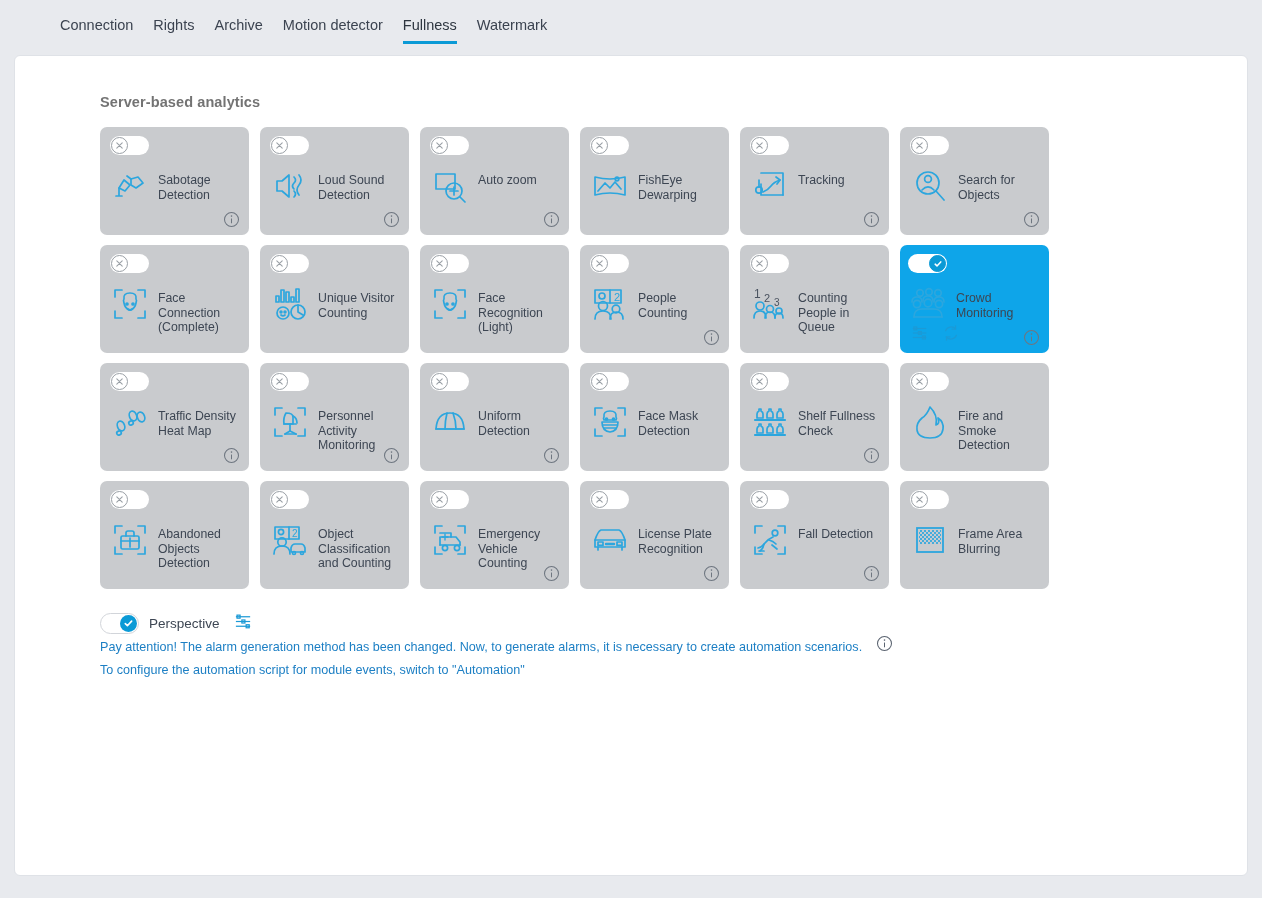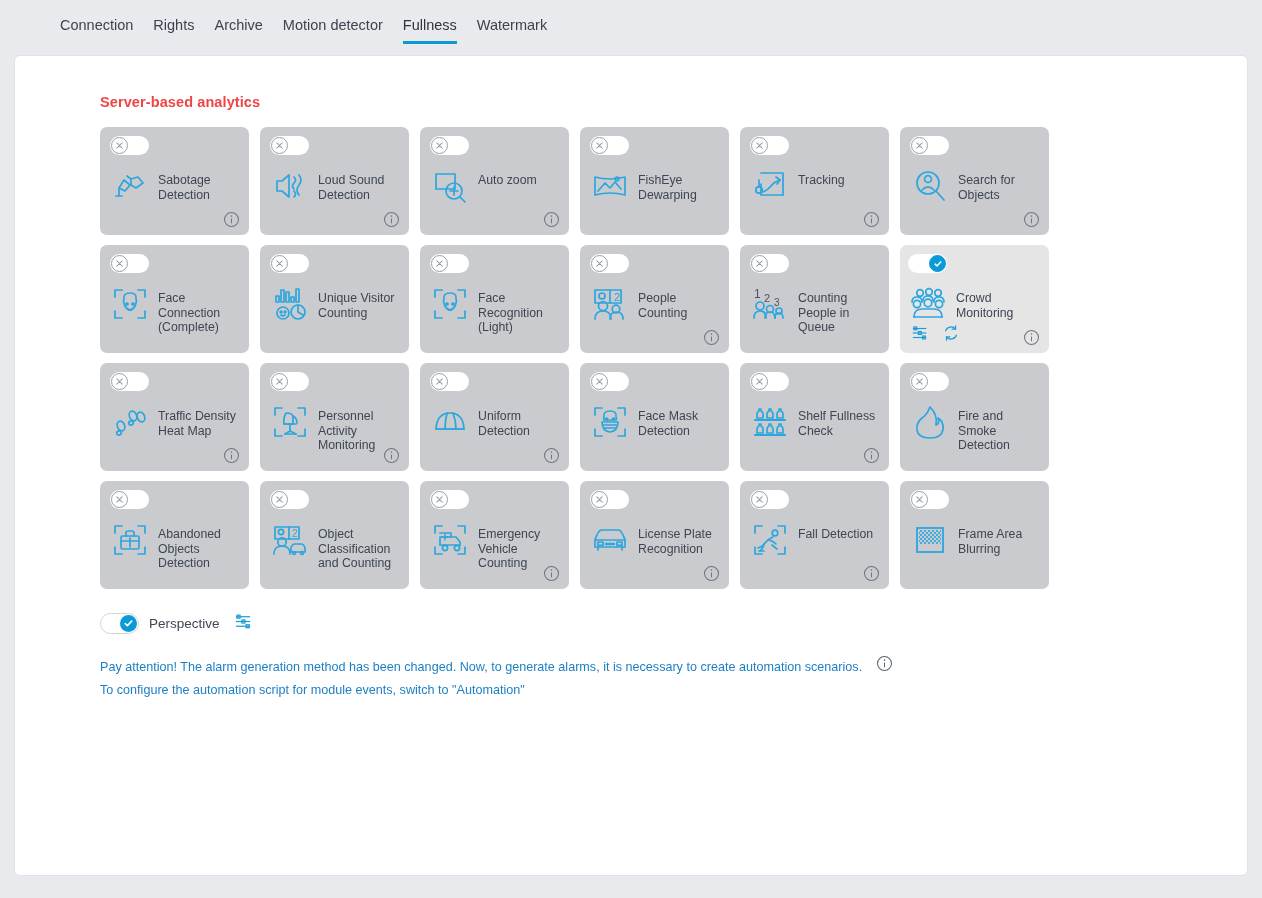--- a/index.html
+++ b/index.html
@@ -46,41 +46,41 @@
     background: #ffffff;
     border: 1px solid #dfe2e7;
     border-radius: 6px;
     overflow: hidden;
   }
   .panel-inner { padding: 38px 0 0 85px; }
 
   .section-title {
     font-size: 14.5px;
     font-weight: bold;
-    color: #ef4444;
+    color: #737373;
     margin: 0 0 17px 0;
     letter-spacing: .1px;
   }
 
   
   .grid {
     display: grid;
     grid-template-columns: repeat(6, 149px);
     gap: 10px 11px;
     width: 960px;
   }
   .card {
     position: relative;
     height: 108px;
     background: #c9cbce;
     border-radius: 7px;
     padding: 9px 10px 8px 10px;
     cursor: pointer;
   }
-  .card.active { background: #e5e5e5; padding-left: 8px; }
+  .card.active { background: #0ea5e9; padding-left: 8px; }
 
   
   .toggle {
     width: 39px; height: 19px;
     border-radius: 10px;
     background: #ffffff;
     position: relative;
     display: block;
     cursor: pointer;
   }
@@ -162,21 +162,21 @@
     background: #0b9ad6;
     display: flex; align-items: center; justify-content: center;
   }
   .persp-label {
     font-size: 13.5px;
     color: #3d4653;
   }
   .persp-settings { color: #1c9ad6; cursor: pointer; margin-left: 4px; }
 
   
-  .notes { margin-top: 20px; }
+  .notes { }
   .note-line {
     display: flex;
     align-items: center;
     gap: 14px;
     font-size: 12.6px;
     color: #1c7fc4;
     line-height: 22px;
   }
   .note-line .note-info { color: #5a6370; flex: 0 0 auto; cursor: pointer; }
   .note-line.second { color: #1c7fc4; }

